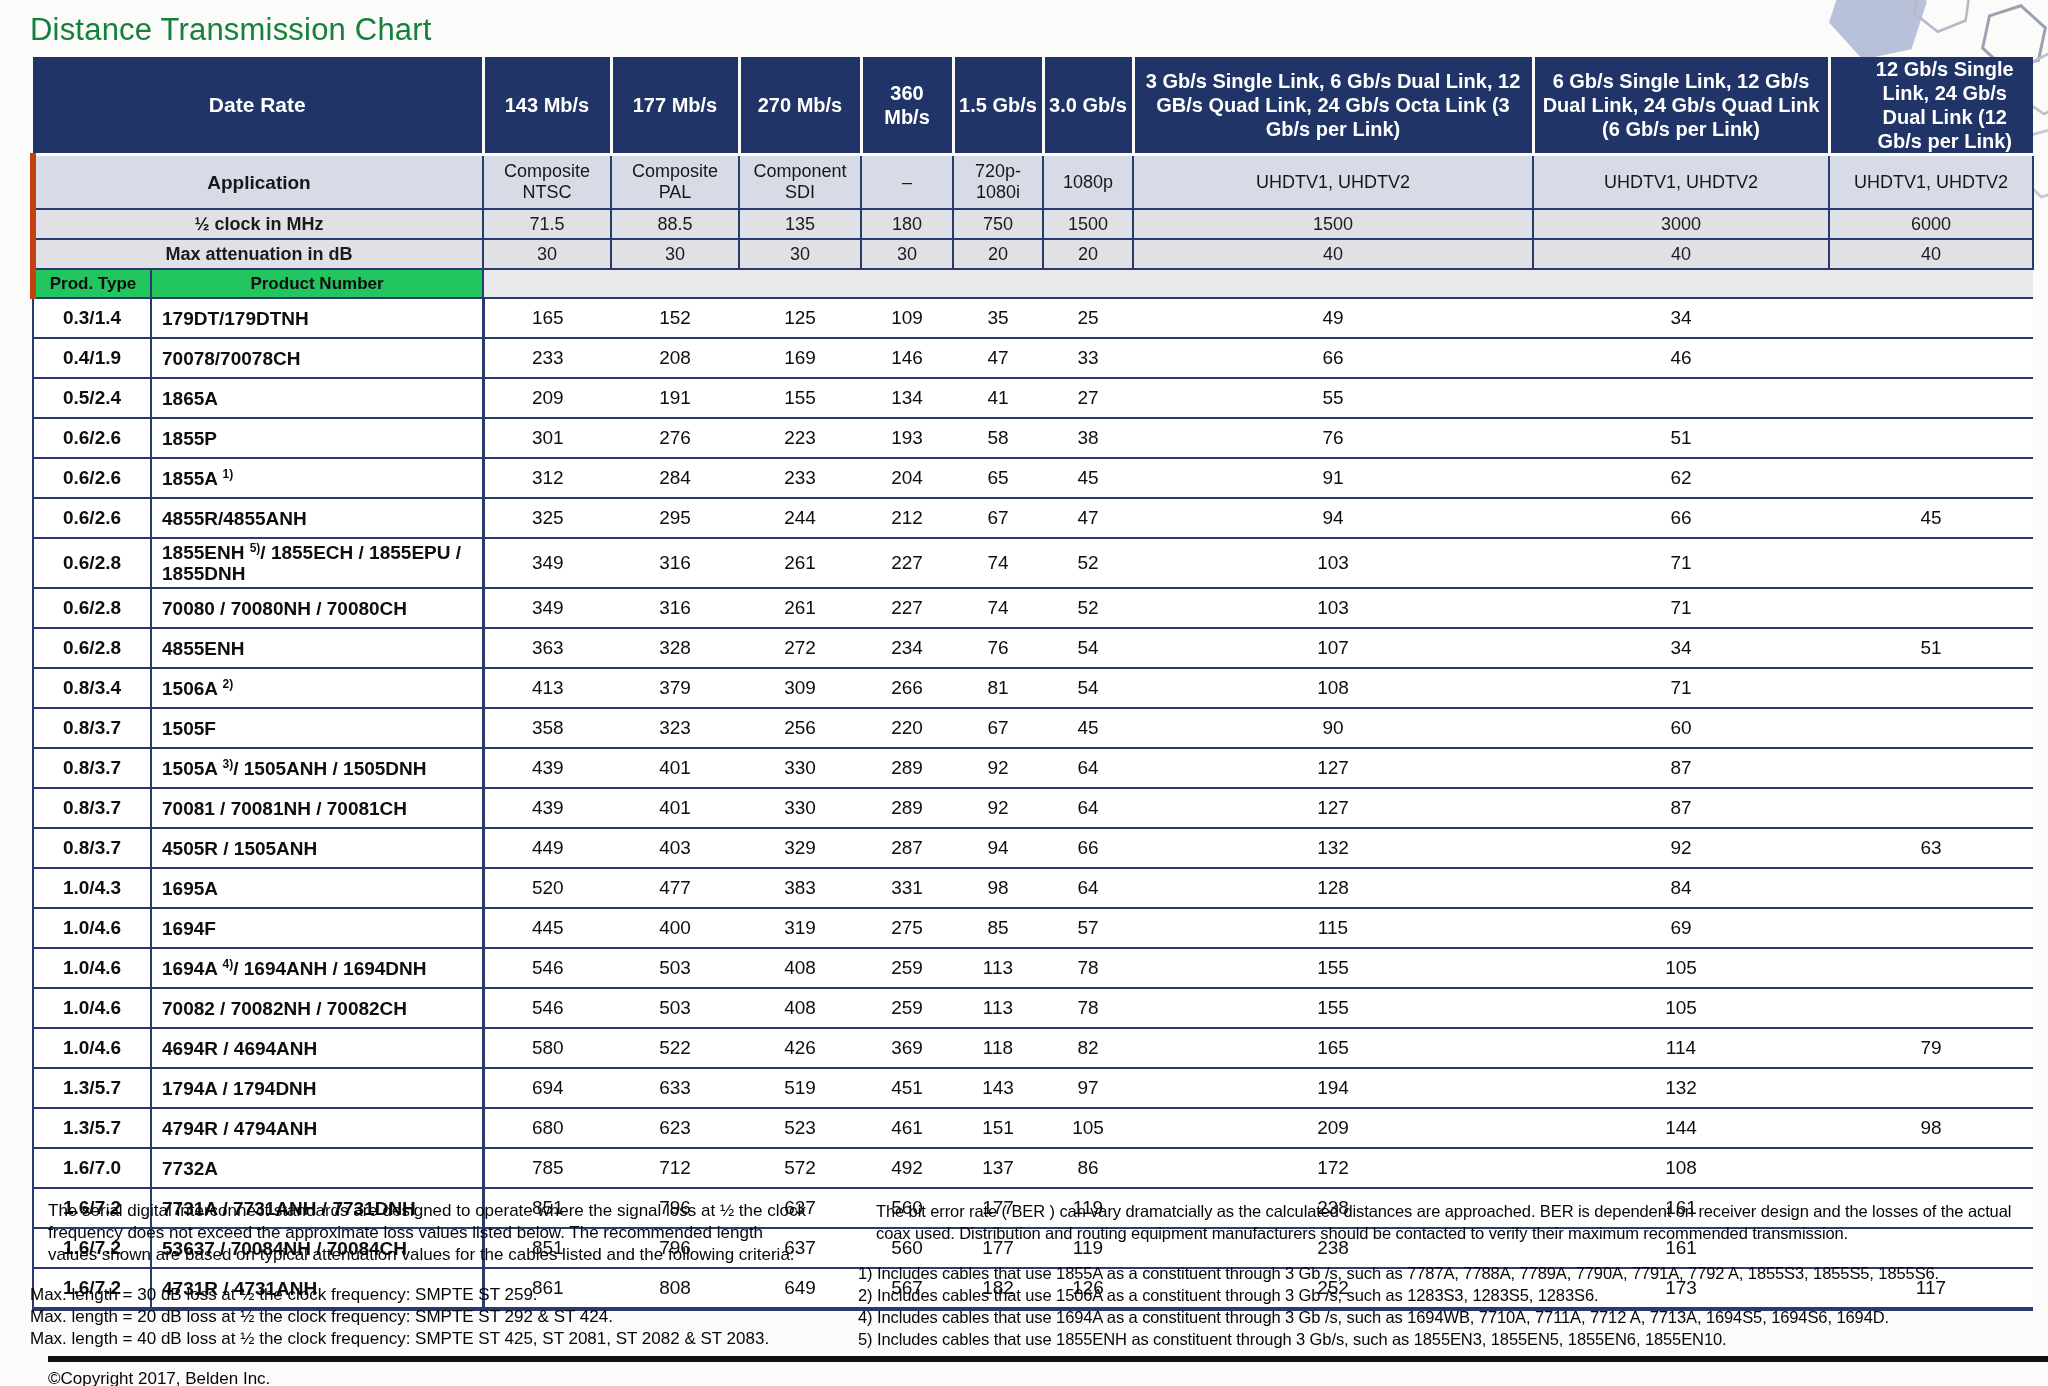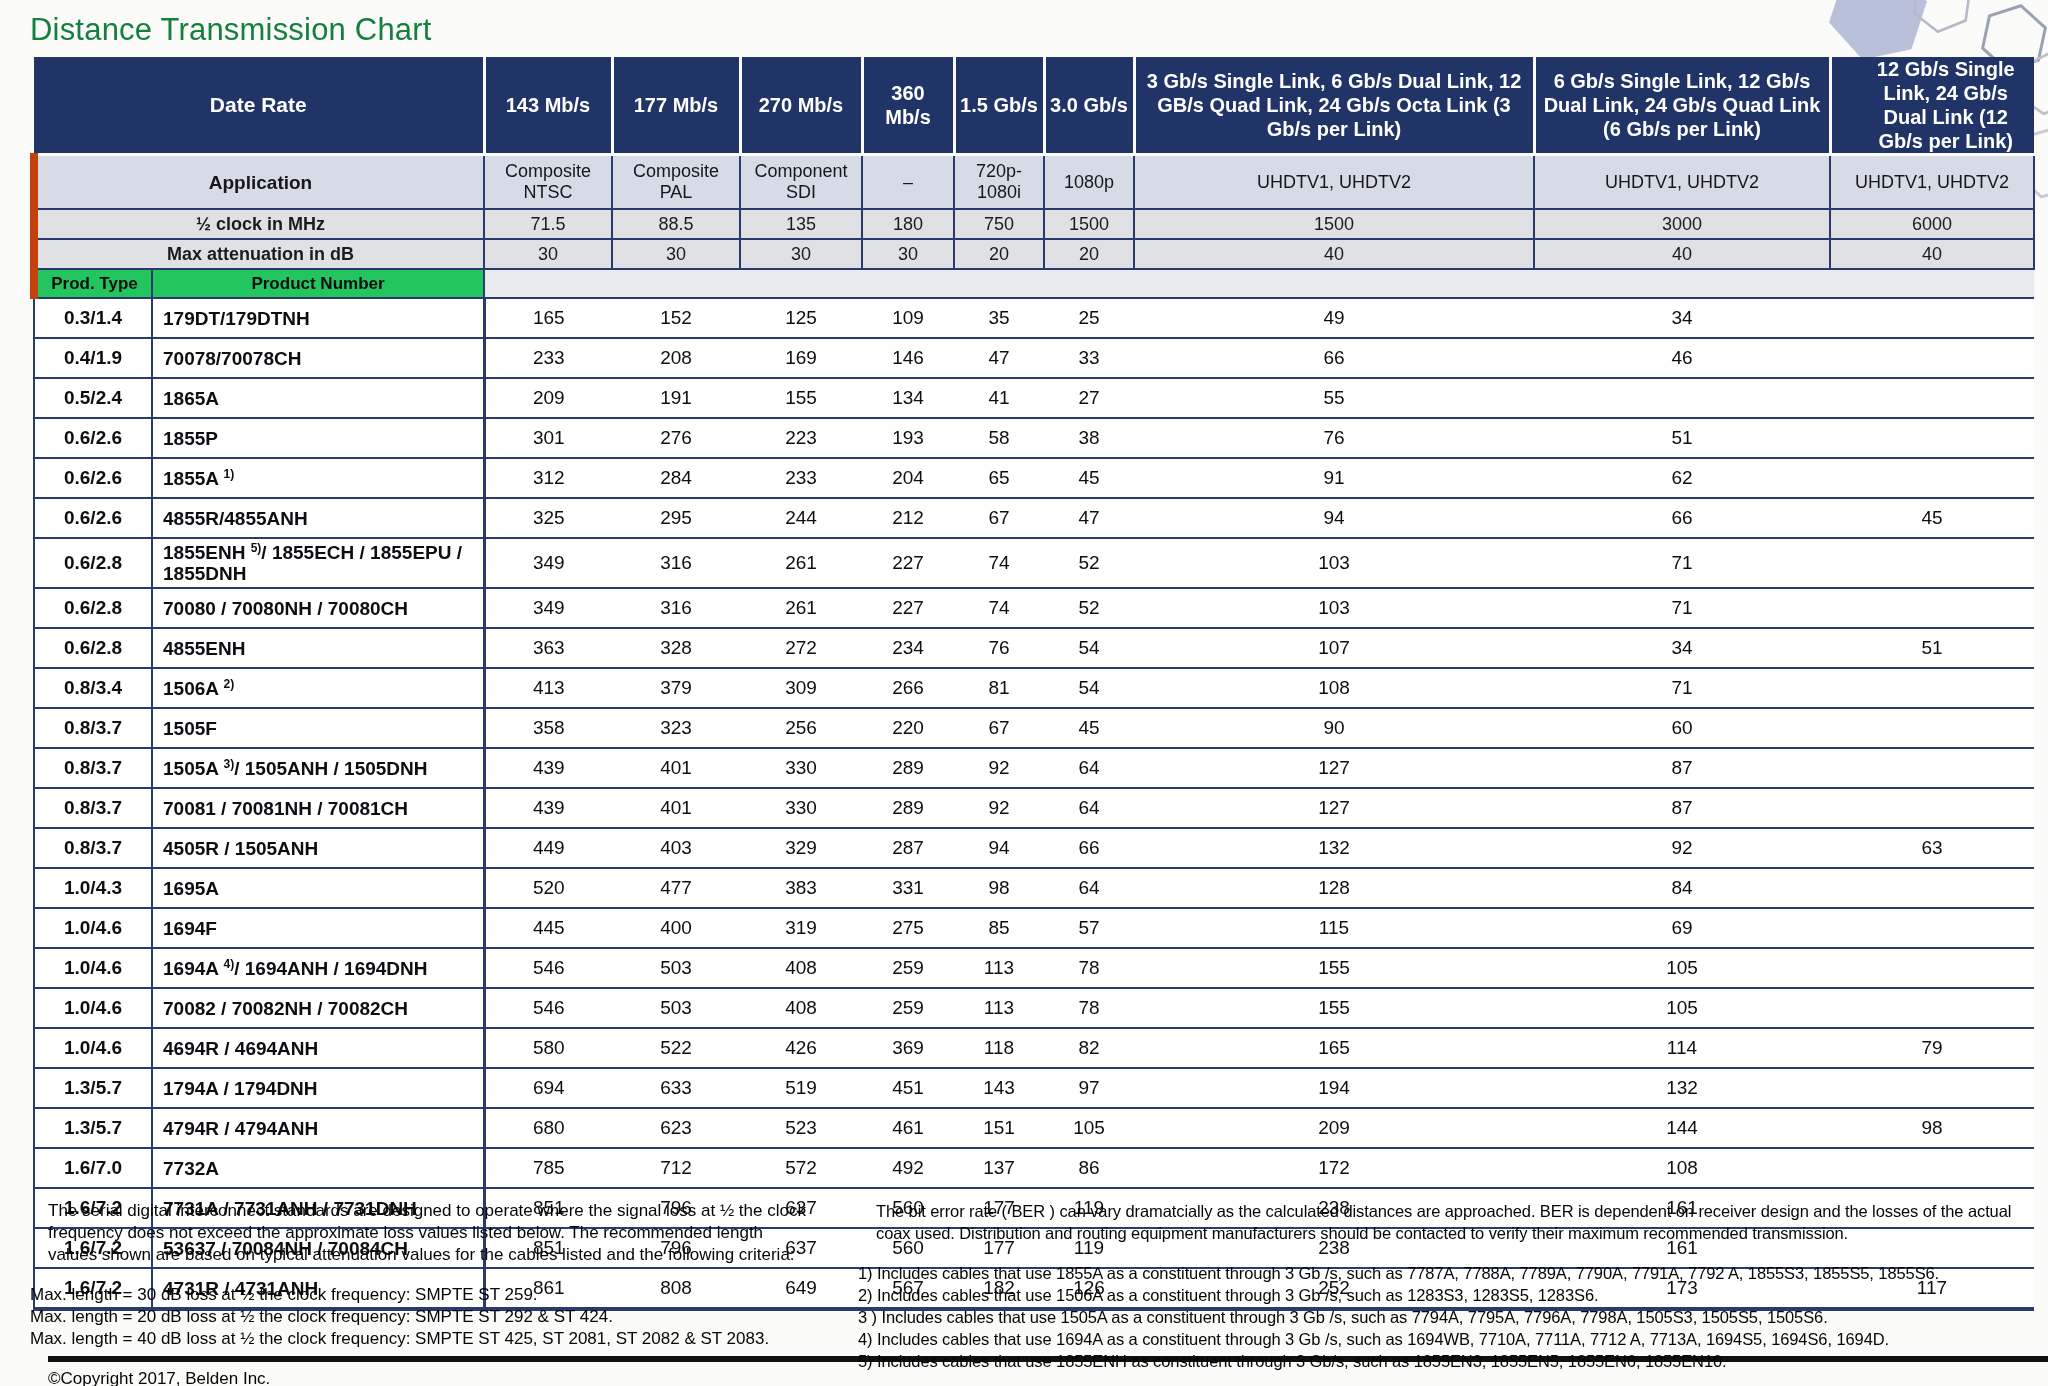--- a/index.html
+++ b/index.html
@@ -49,21 +49,21 @@
   .row-clock th.lbl,.row-att th.lbl{font-weight:bold;}
 
   
   .row-prod th{
     background:#22c55e;font-weight:bold;font-size:17px;text-align:center;vertical-align:middle;
     border-right:2px solid #2a3a6e;border-bottom:2px solid #2a3a6e;height:27px;
   }
   .row-prod td.spacer{
     background:#e9eaec;border-bottom:2px solid #2a3a6e;
   }
-  .bl{border-left:8px solid #c2410c;}
+  .bl{border-left:6px solid #c2410c;}
 
   
   tbody td{
     background:#ffffff;border-bottom:2px solid #2a3a6e;
     font-size:19px;text-align:center;vertical-align:middle;height:32px;
   }
   tbody td.c-pt{font-weight:bold;border-left:2px solid #2a3a6e;border-right:2px solid #2a3a6e;}
   tbody td.c-pn{
     font-weight:bold;text-align:left;padding:3px 6px 3px 10px;line-height:21px;
     border-right:3px solid #2a3a6e;
@@ -510,20 +510,19 @@
         <div class="fl">Max. length = 40 dB loss at ½ the clock frequency: SMPTE ST 425, ST 2081, ST 2082 &amp; ST 2083.</div>
       </div>
     <p class="copyright">©Copyright 2017, Belden Inc.</p>
   </div>
 
   <div class="foot right">
     <p>The bit error rate ( BER ) can vary dramatcially as the calculated distances are approached. BER is dependent on receiver design and the losses of the actual coax used. Distribution and routing equipment manufacturers should be contacted to verify their maximum recommended transmission.</p>
     <div id="right-notes">
         <div class="fl">1) Includes cables that use 1855A as a constituent through 3 Gb /s, such as 7787A, 7788A, 7789A, 7790A, 7791A, 7792 A, 1855S3, 1855S5, 1855S6.</div>
         <div class="fl">2) Includes cables that use 1506A as a constituent through 3 Gb /s, such as 1283S3, 1283S5, 1283S6.</div>
-        <div class="fl">3 ) Includes cables that use 1505A as a constituent through 3 Gb /s, such as 7794A, 7795A, 7796A, 7798A, 1505S3, 1505S5, 1505S6.</div>
         <div class="fl">4) Includes cables that use 1694A as a constituent through 3 Gb /s, such as 1694WB, 7710A, 7711A, 7712 A, 7713A, 1694S5, 1694S6, 1694D.</div>
         <div class="fl">5) Includes cables that use 1855ENH as constituent through 3 Gb/s, such as 1855EN3, 1855EN5, 1855EN6, 1855EN10.</div>
       </div>
   </div>
 
   <div class="rule"></div>
 </div>
 
 </body></html>

